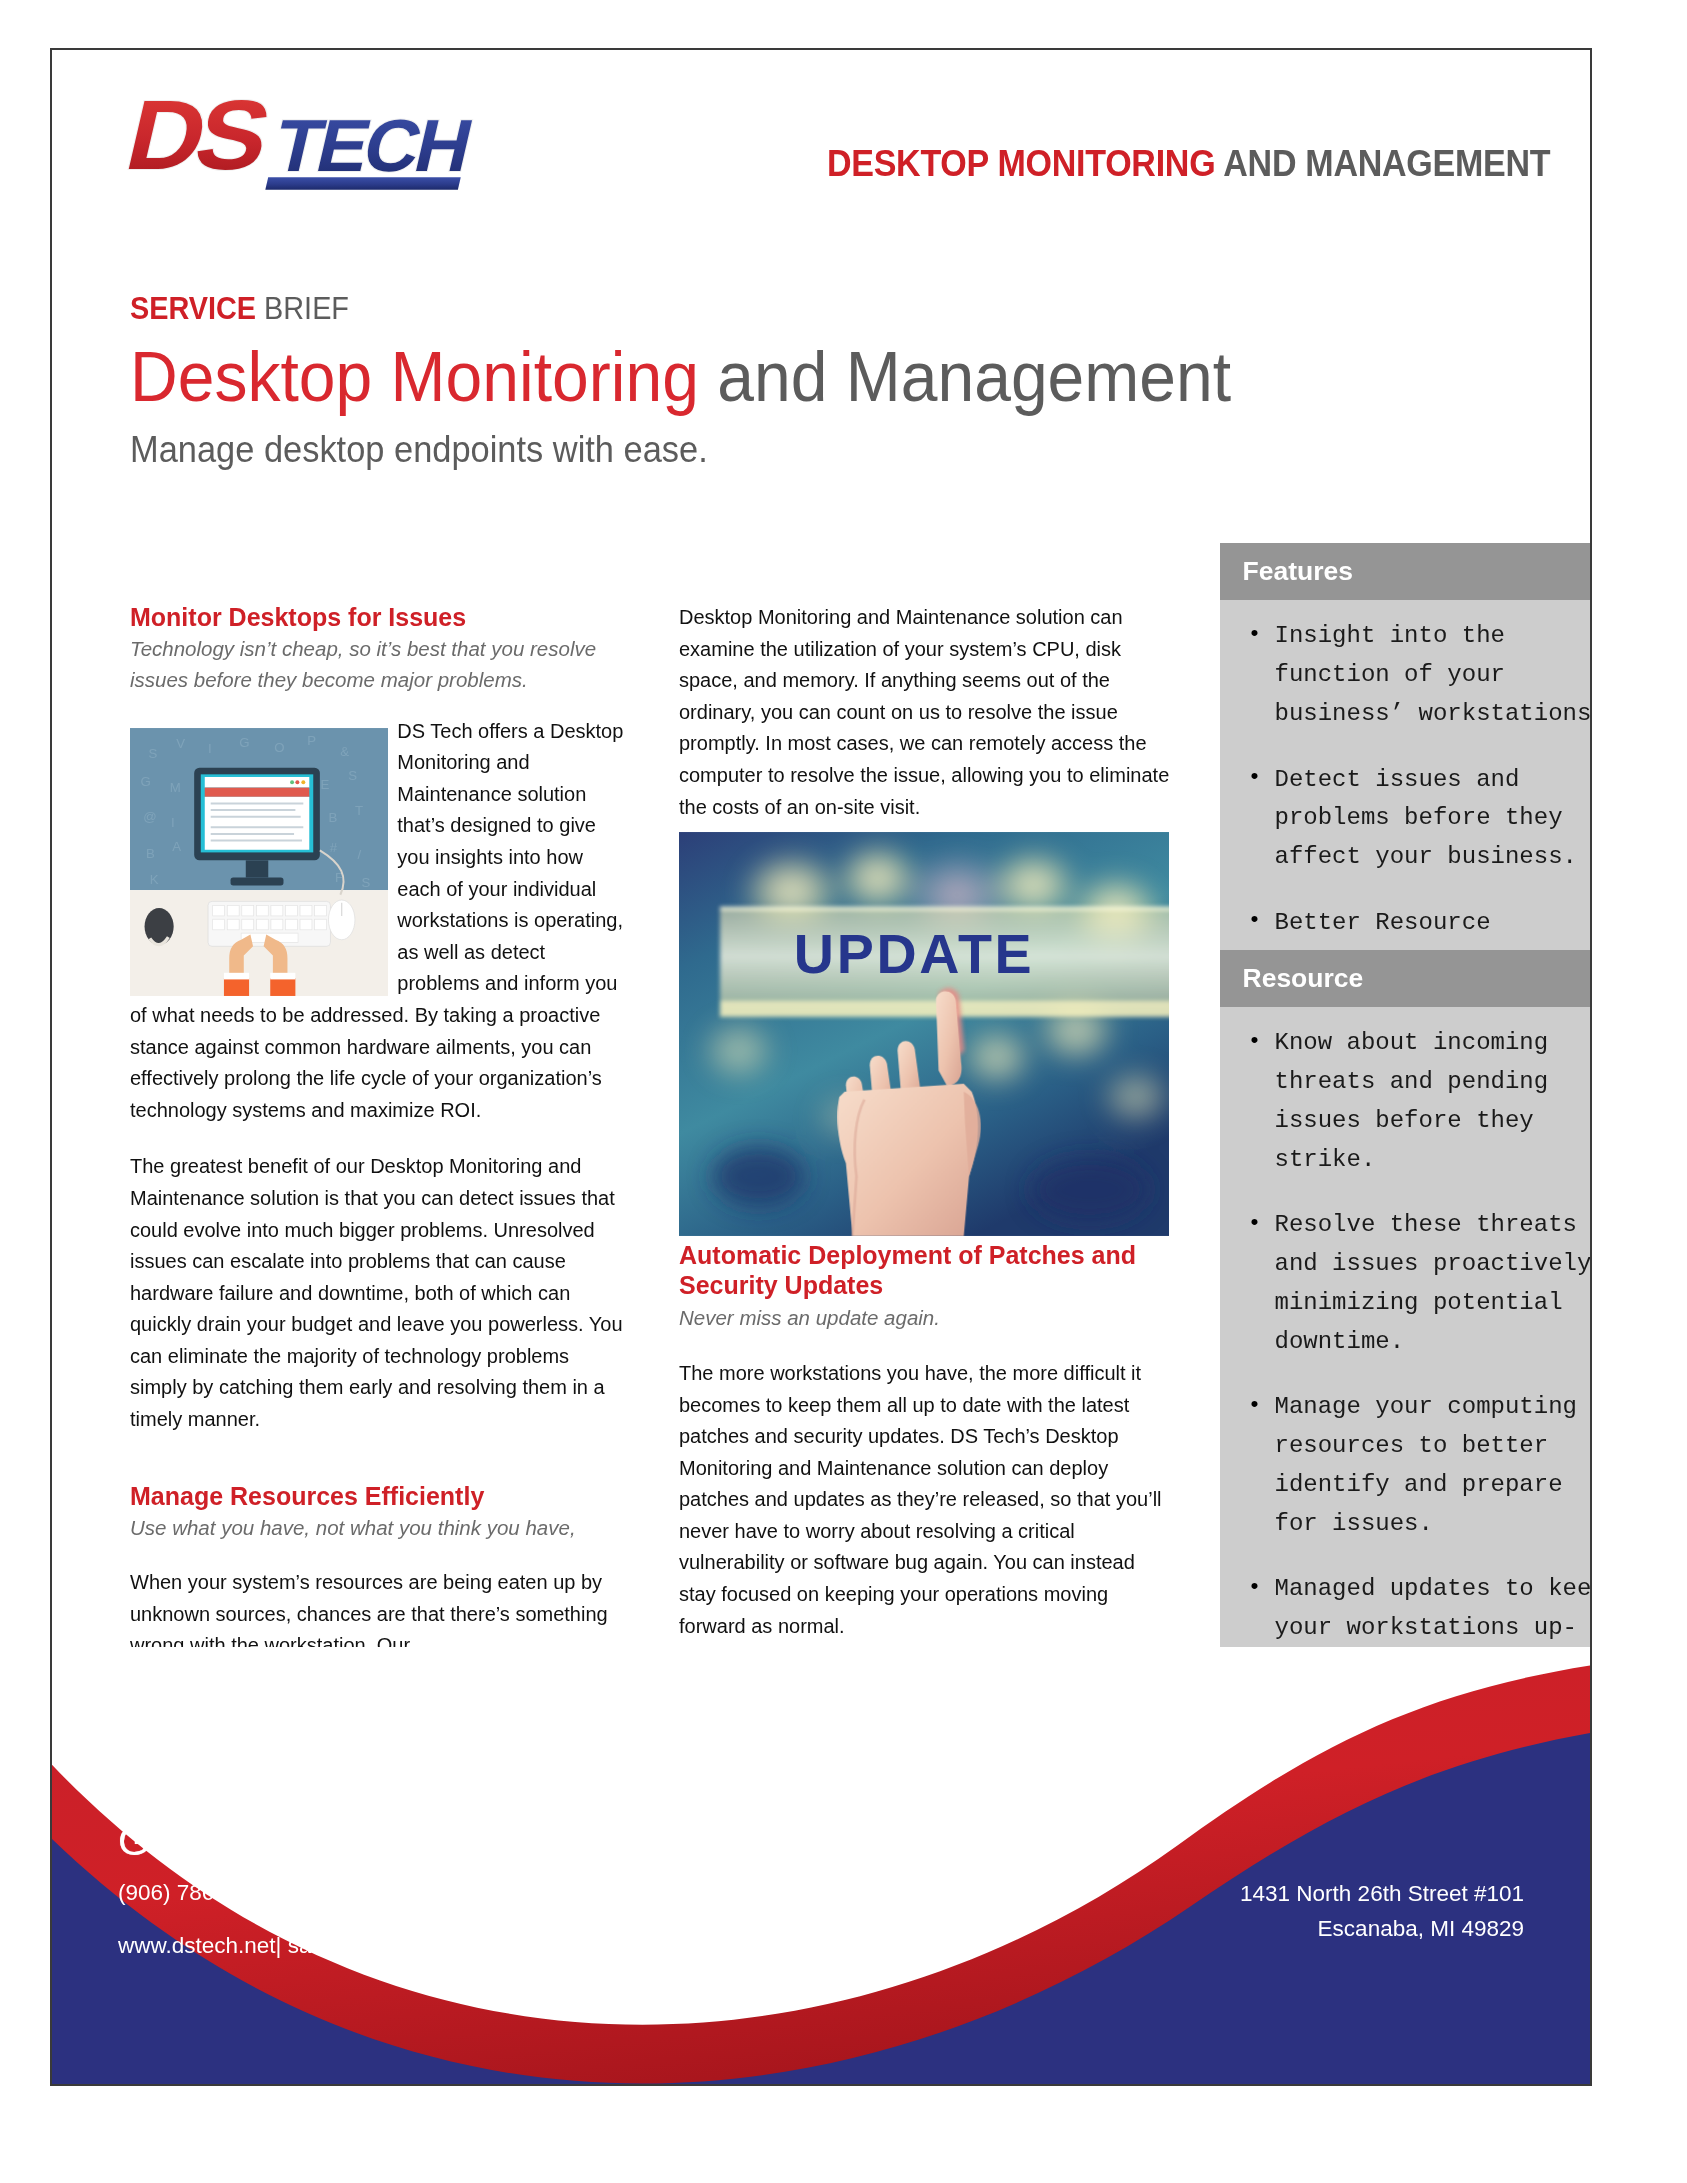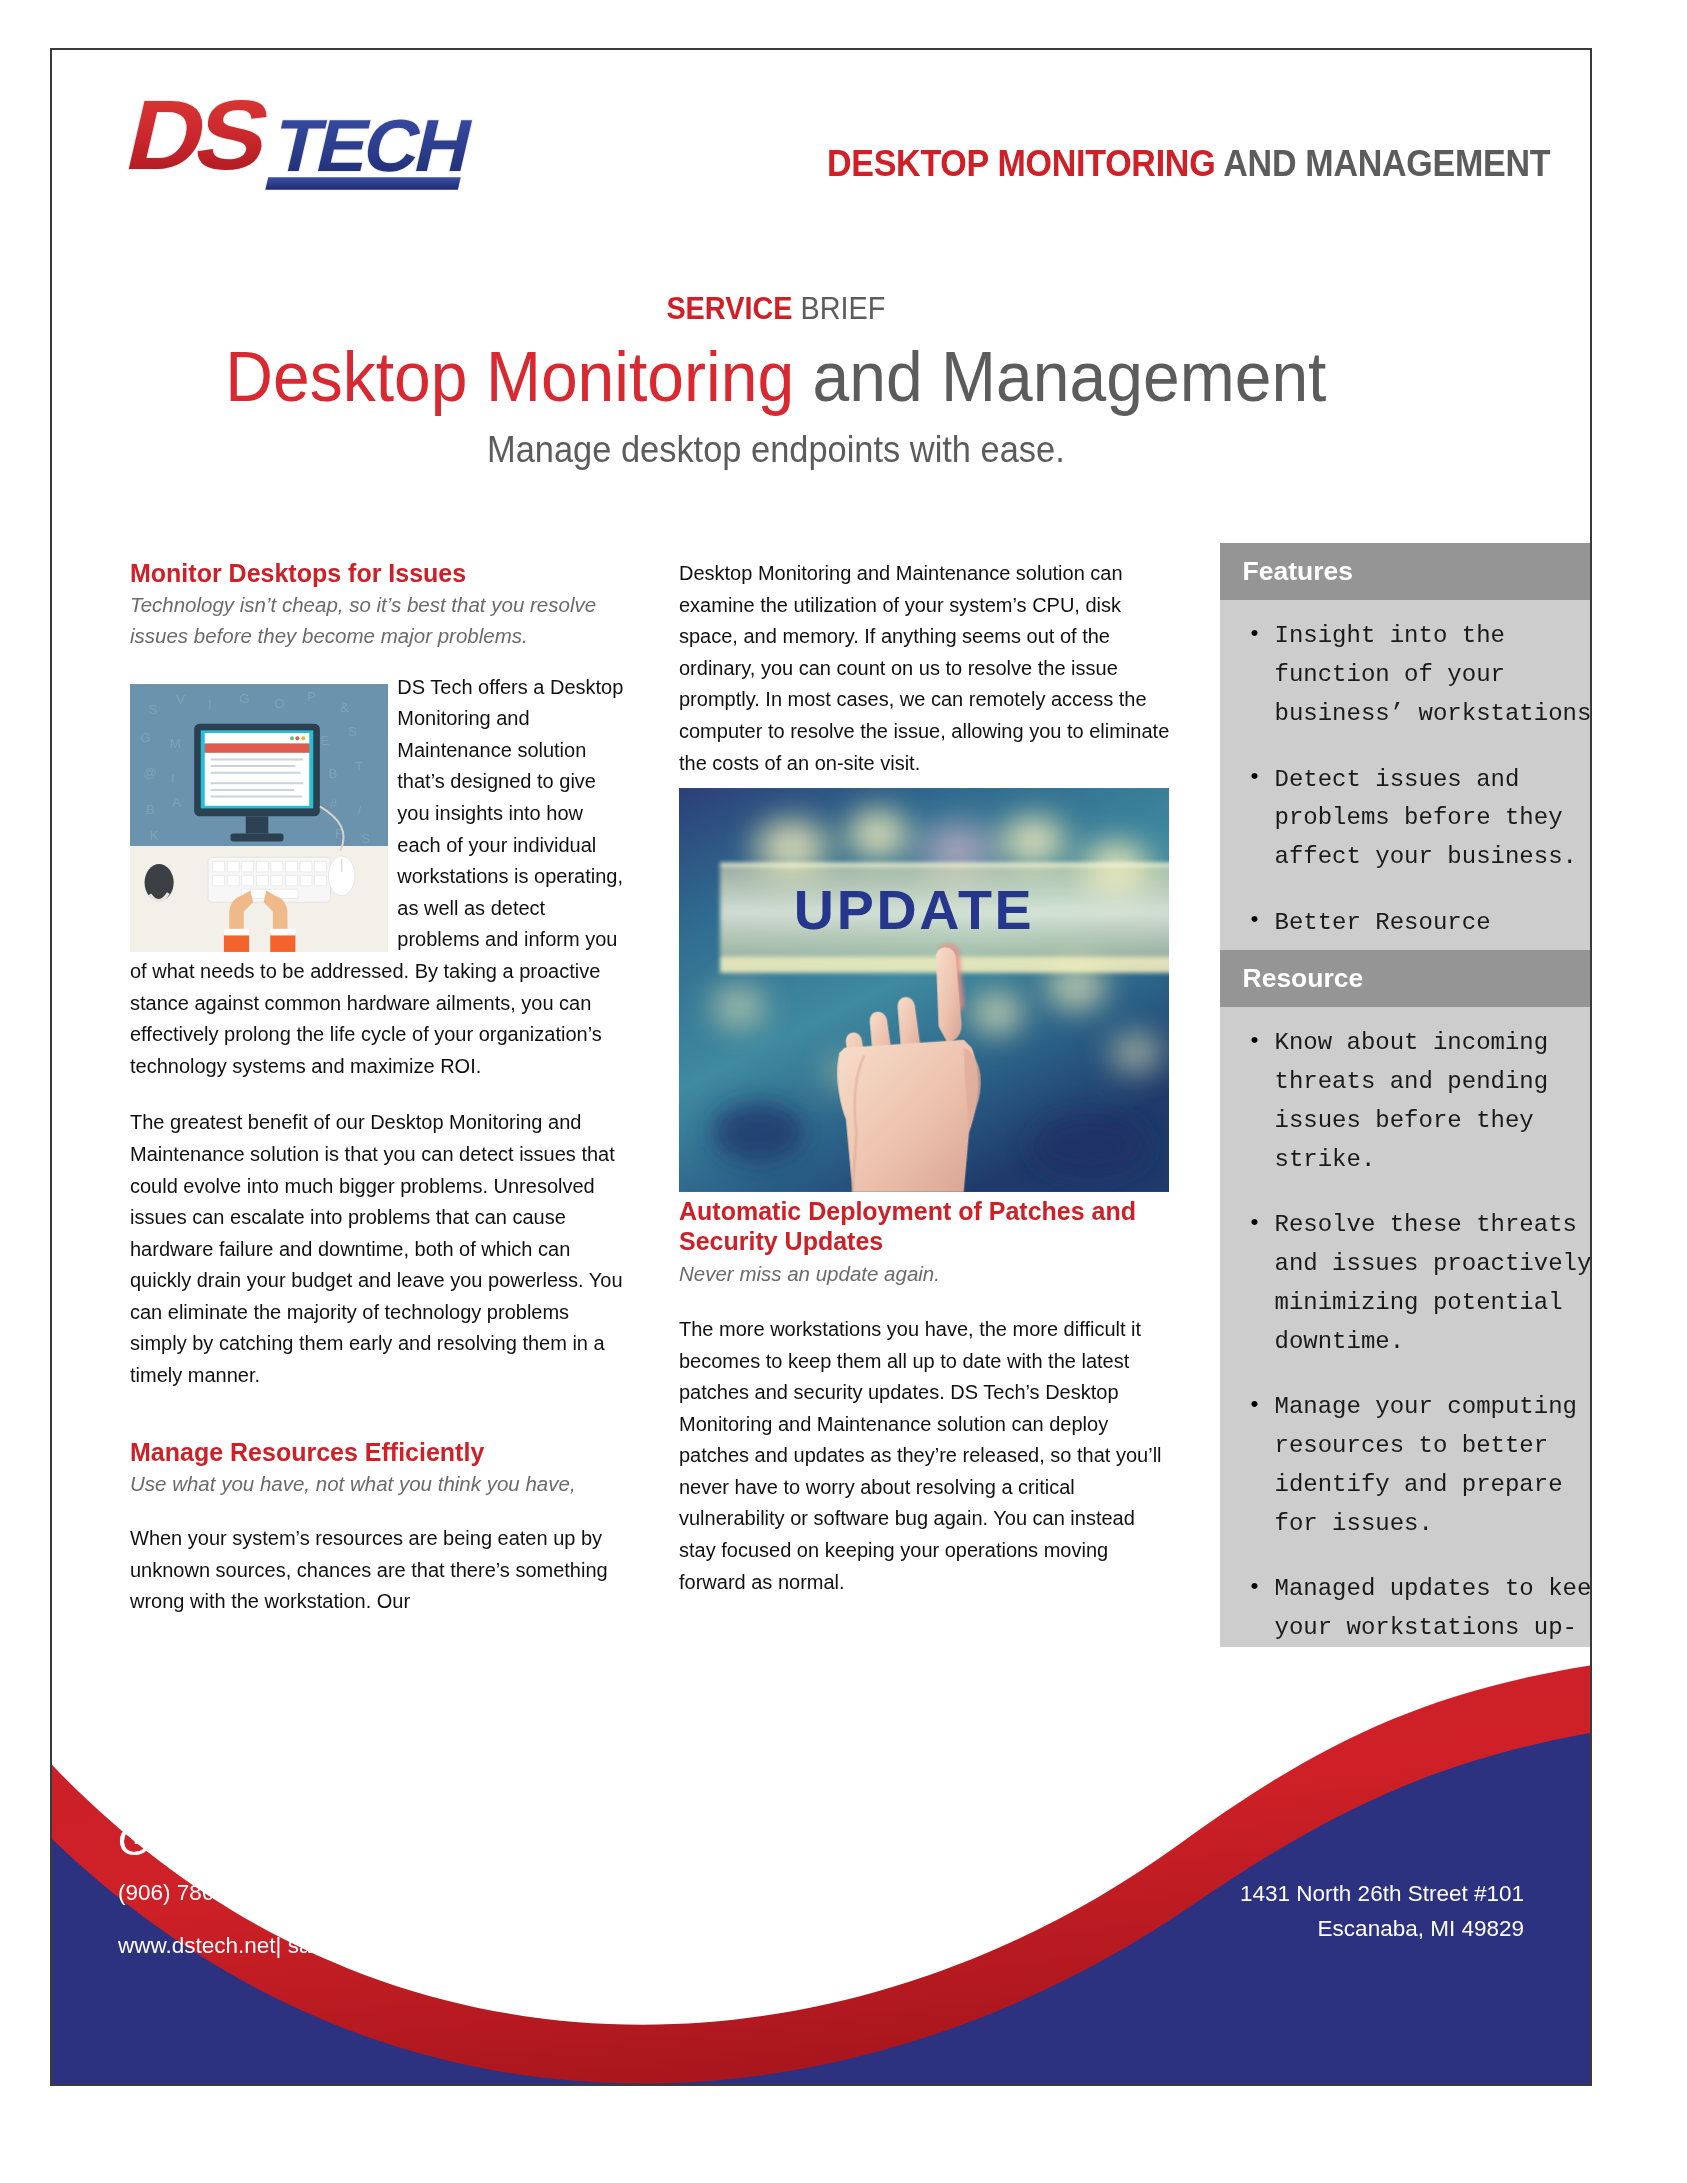--- a/index.html
+++ b/index.html
@@ -12,35 +12,35 @@
   .masthead{position:absolute;left:0;top:0;width:100%;height:172px;}
   .logo{position:absolute;left:66px;top:26.5px;width:410px;height:122px;}
   .logo svg{display:block;}
   .mast-title{position:absolute;right:40px;top:93px;font-size:37px;font-weight:bold;
               letter-spacing:-0.3px;white-space:nowrap;font-family:"Liberation Sans Narrow","Liberation Sans",sans-serif;
               transform:scaleX(.92);transform-origin:right center;}
   .mast-title .red{color:#cf2027;}
   .mast-title .gray{color:#5c5c5c;}
 
   
-  .titleblock{position:absolute;left:78px;top:243px;width:1389px;text-align:center;}
+  .titleblock{position:absolute;left:78px;top:243px;width:1389px;}
   .eyebrow{font-size:31px;font-weight:bold;letter-spacing:0px;line-height:1;
            font-family:"Liberation Sans Narrow","Liberation Sans",sans-serif;transform:scaleX(.93);transform-origin:left center;}
   .eyebrow .red{color:#cf2027;}
   .eyebrow .gray{color:#5c5c5c;font-weight:normal;}
   .bigtitle{margin-top:16px;font-size:71px;line-height:1.05;font-weight:normal;
             font-family:"Liberation Sans Narrow","Liberation Sans",sans-serif;transform:scaleX(.93);transform-origin:left center;white-space:nowrap;}
   .bigtitle .red{color:#d9282f;}
   .bigtitle .gray{color:#5c5c5c;}
   .subtitle{margin-top:14.6px;font-size:37px;color:#5c5c5c;font-weight:normal;
             font-family:"Liberation Sans Narrow","Liberation Sans",sans-serif;transform:scaleX(.93);transform-origin:left center;}
 
   
   .col{position:absolute;font-size:20px;line-height:1.58;color:#111;
-       font-family:"Liberation Sans Narrow","Liberation Sans",sans-serif;}
+       font-family:"Liberation Sans Narrow","Liberation Sans",sans-serif;margin-top:44px;}
   .col p{margin:0 0 0 0;text-align:left;}
   .col .gap{height:20px;}
 
   .colA{left:78px;top:508px;width:500px;}
   .colB{left:627px;top:508px;width:498px;}
 
   .secthead{color:#cf2027;font-size:25px;font-weight:bold;line-height:1.2;margin-bottom:1.3px;
             font-family:"Liberation Sans Narrow","Liberation Sans",sans-serif;}
   .secsub{color:#6b6b6b;font-size:20.5px;font-style:italic;line-height:1.52;
           font-family:"Liberation Sans Narrow","Liberation Sans",sans-serif;}

